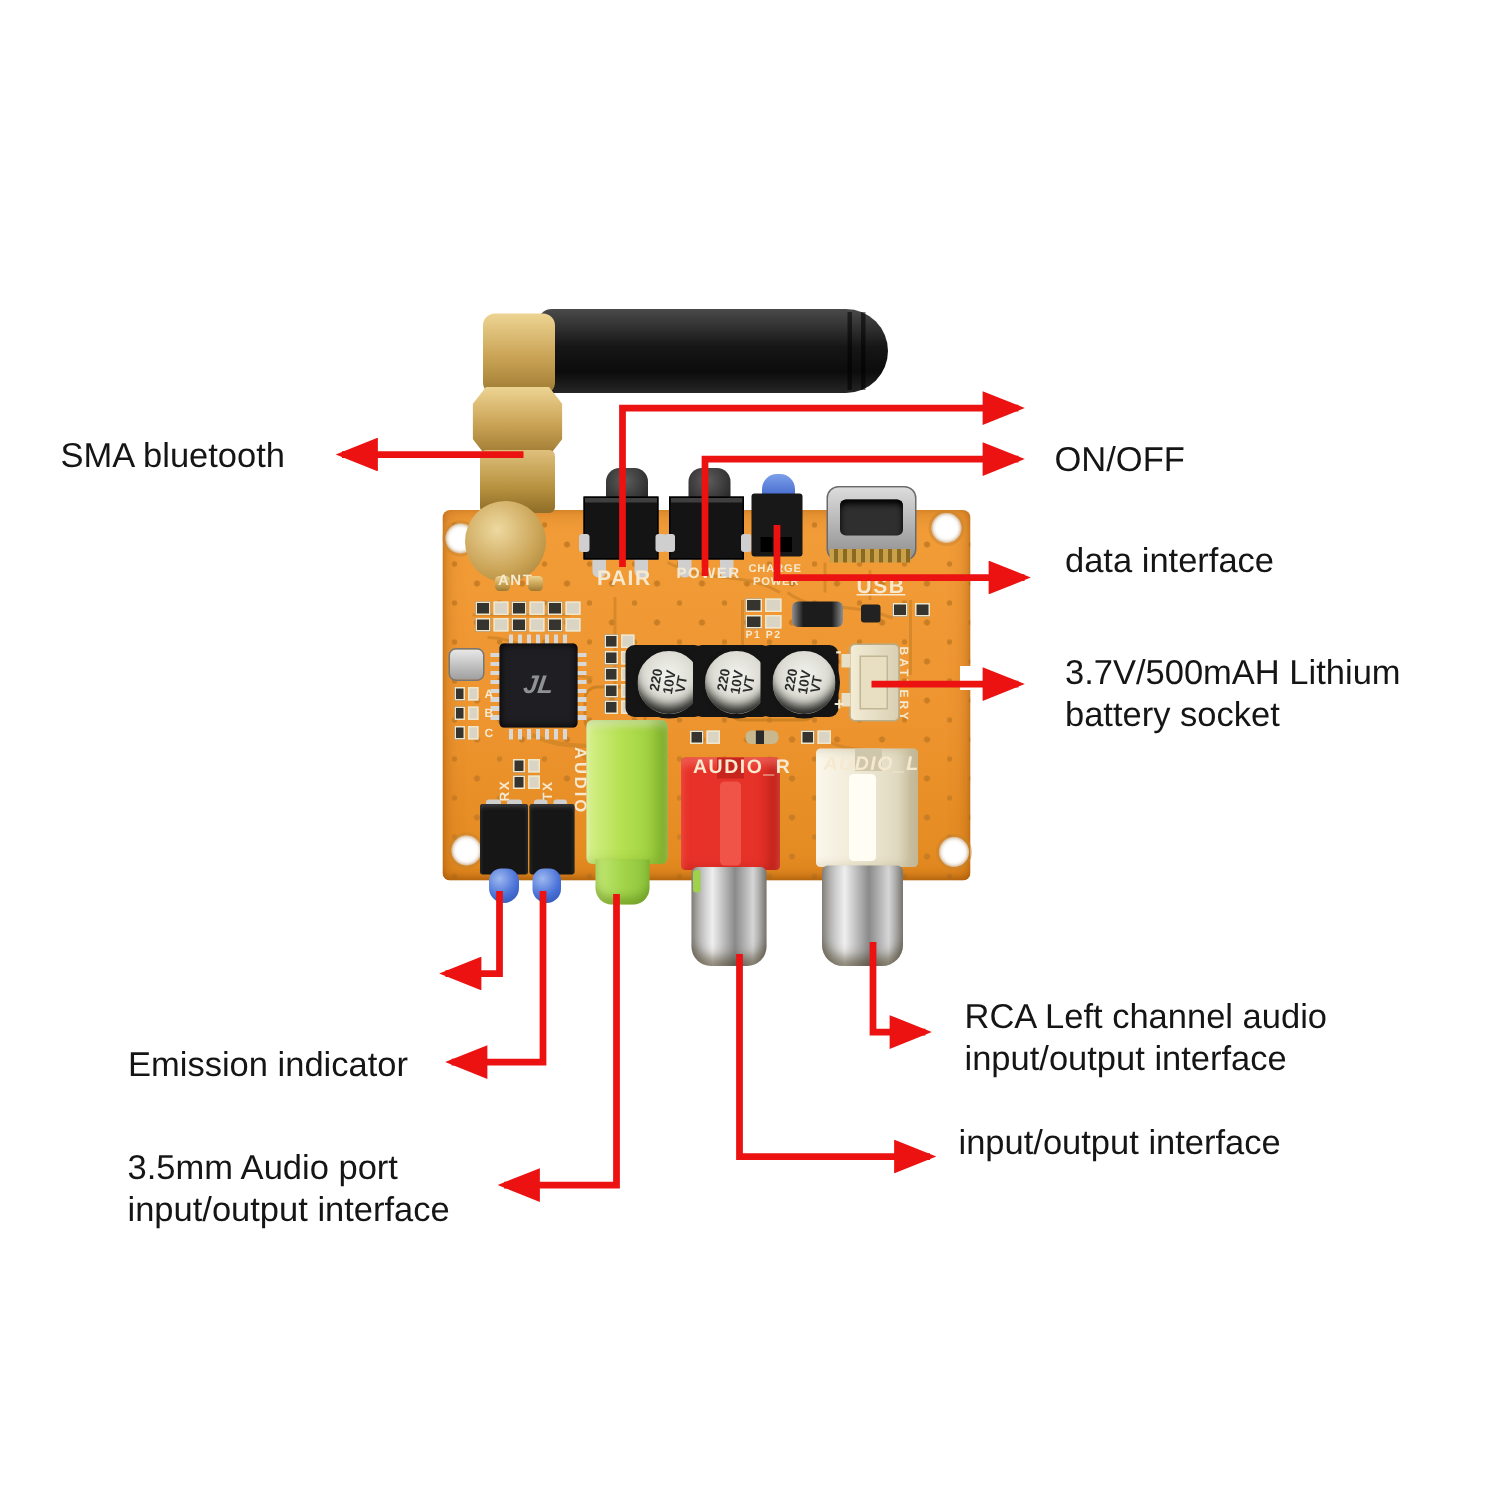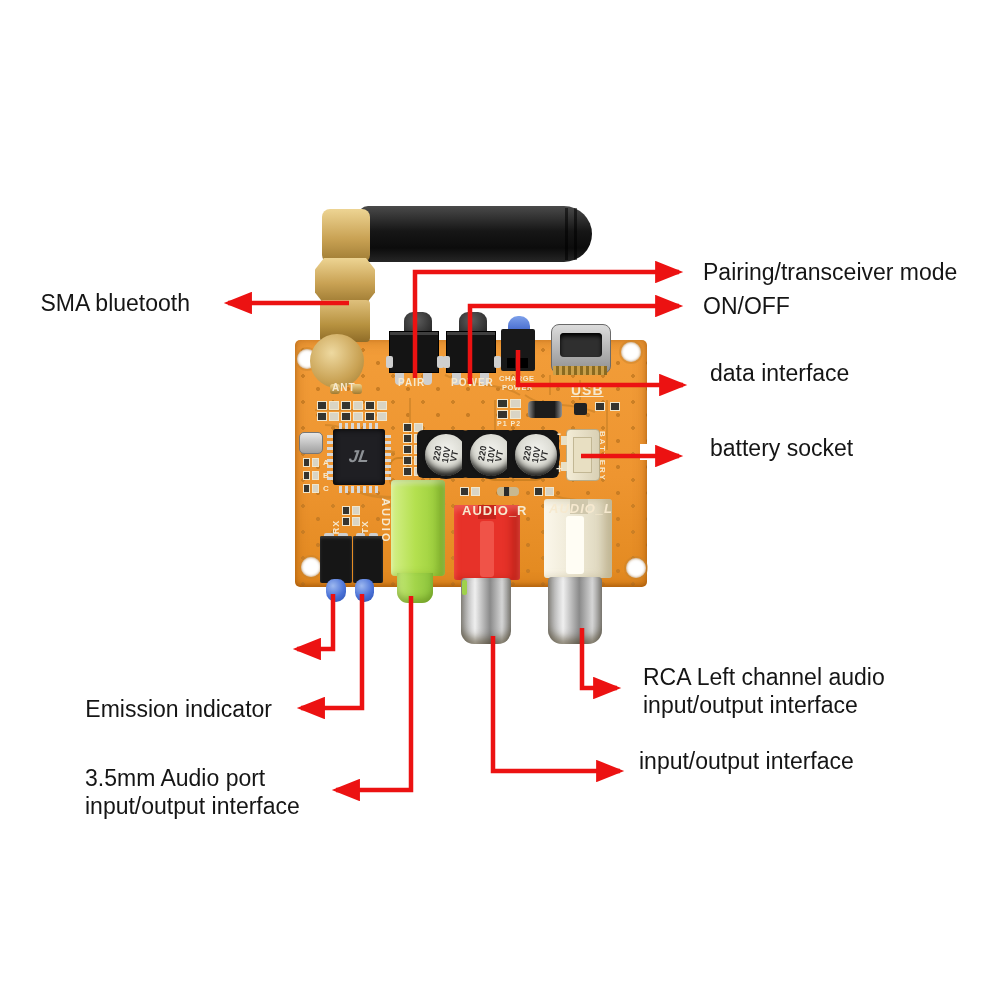--- a/index.html
+++ b/index.html
@@ -86,21 +86,21 @@
   <div class="abs z3 gold" style="left:330px;top:384px;width:10px;height:10px;border-radius:3px;"></div>
   <div class="abs z3 gold" style="left:352px;top:384px;width:10px;height:10px;border-radius:3px;"></div>
   <div class="silk z4" style="left:332px;top:382px;font-size:10px;">ANT</div>
 
   <div class="abs z3 btn-cap" style="left:404px;top:312px;width:28px;height:24px;"></div>
   <div class="abs z3 btn-body" style="left:389px;top:331px;width:48px;height:40px;"></div>
   <div class="abs z3 tab" style="left:386px;top:356px;width:7px;height:12px;"></div>
   <div class="abs z3 tab" style="left:437px;top:356px;width:7px;height:12px;"></div>
   <div class="abs z2 tab" style="left:395px;top:371px;width:9px;height:14px;border-radius:0 0 4px 4px;"></div>
   <div class="abs z2 tab" style="left:423px;top:371px;width:9px;height:14px;border-radius:0 0 4px 4px;"></div>
-  <div class="silk z4" style="left:398px;top:377px;font-size:10px;">PAIR</div>
+  <div class="silk z4" style="left:398px;top:377px;font-size:14px;">PAIR</div>
 
   <div class="abs z3 btn-cap" style="left:459px;top:312px;width:28px;height:24px;"></div>
   <div class="abs z3 btn-body" style="left:446px;top:331px;width:48px;height:40px;"></div>
   <div class="abs z3 tab" style="left:443px;top:356px;width:7px;height:12px;"></div>
   <div class="abs z3 tab" style="left:494px;top:356px;width:7px;height:12px;"></div>
   <div class="abs z2 tab" style="left:452px;top:371px;width:9px;height:14px;border-radius:0 0 4px 4px;"></div>
   <div class="abs z2 tab" style="left:480px;top:371px;width:9px;height:14px;border-radius:0 0 4px 4px;"></div>
   <div class="silk z4" style="left:451px;top:377px;font-size:10px;">POWER</div>
 
   <div class="abs z3" style="left:508px;top:316px;width:22px;height:18px;border-radius:10px 10px 4px 4px;
@@ -285,30 +285,28 @@
       <polyline points="581,456 679,456" marker-end="url(#ah)"></polyline>
       <polyline points="349,303 228,303" marker-end="url(#ah)"></polyline>
       <polyline points="333,594 333,649 297,649" marker-end="url(#ah)"></polyline>
       <polyline points="362,594 362,708 301,708" marker-end="url(#ah)"></polyline>
       <polyline points="411,596 411,790 336,790" marker-end="url(#ah)"></polyline>
       <polyline points="582,628 582,688 617,688" marker-end="url(#ah)"></polyline>
       <polyline points="493,636 493,771 620,771" marker-end="url(#ah)"></polyline>
     </g>
   </svg>
 
-  <div class="callout" style="left:703px;top:258px;">
-    <div>Pairing/transceiver mode</div>
-  </div>
   <div class="callout" style="left:703px;top:292px;">
     <div>ON/OFF</div>
   </div>
   <div class="callout" style="left:710px;top:359px;">
     <div>data interface</div>
   </div>
   <div class="callout" style="left:710px;top:434px;">
+    <div>3.7V/500mAH Lithium</div>
     <div>battery socket</div>
   </div>
   <div class="callout" style="right:810px;top:289px;text-align:right;">
     <div>SMA bluetooth</div>
   </div>
   <div class="callout" style="right:728px;top:695px;text-align:right;">
     <div>Emission indicator</div>
   </div>
   <div class="callout" style="left:85px;top:764px;">
     <div>3.5mm Audio port</div>

